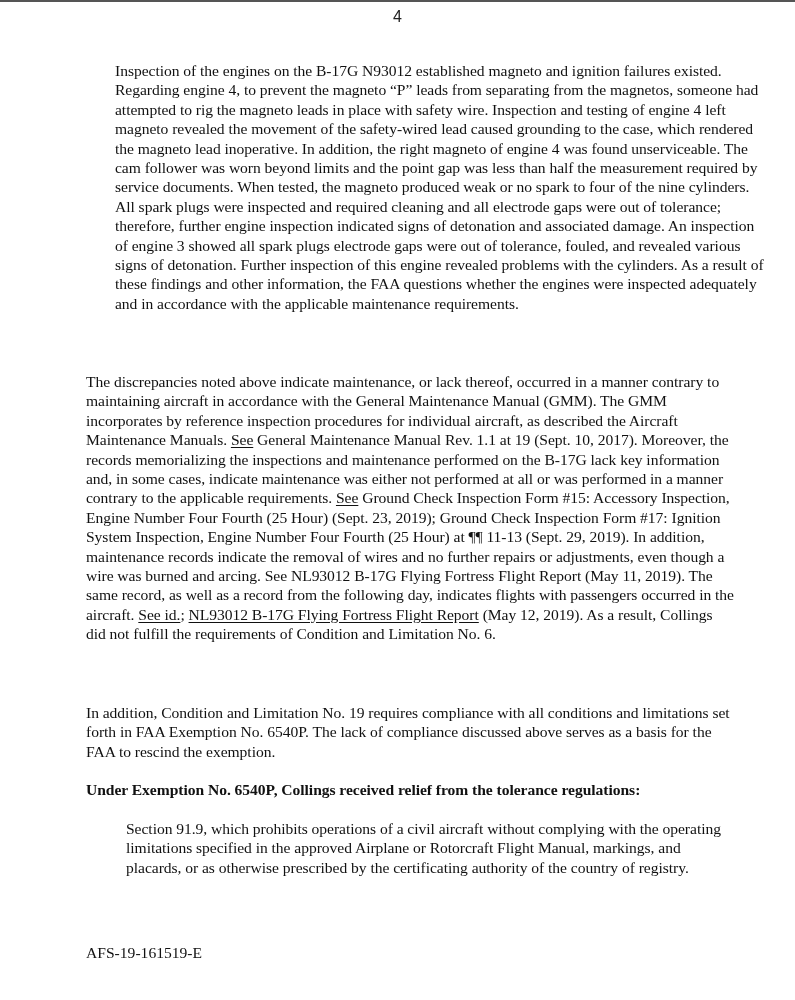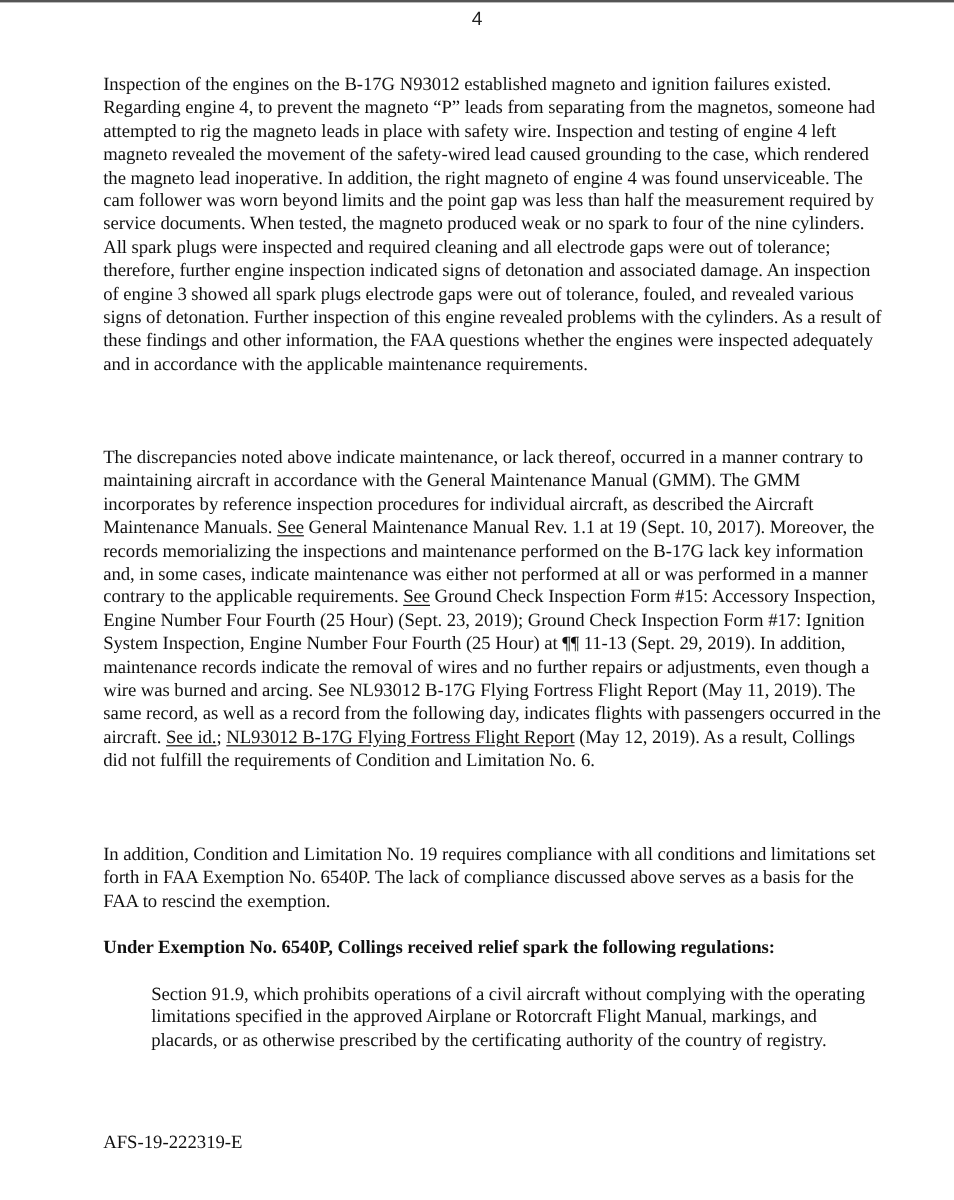--- a/index.html
+++ b/index.html
@@ -36,21 +36,21 @@
       position: absolute;
       left: 86px;
       width: 650px;
       font-size: 15.6px;
       line-height: 19.4px;
       letter-spacing: -0.05px;
     }
     .para {
       margin: 0;
     }
-    #para1 { top: 61px; }
+    #para1 { top: 61px; margin-left: 29px; }
     #para2 { top: 372px; }
     #para3 { top: 703px; }
     #heading { top: 780px; font-weight: bold; }
     #block  { top: 819px; left: 126px; width: 600px; }
     .footer-id {
       position: absolute;
       left: 86px;
       top: 944px;
       font-size: 15.6px;
     }
@@ -62,17 +62,17 @@
 <div class="top-rule"></div>
 
 <div class="page-number">4</div>
 
 <p class="body-text para" id="para1">Inspection of the engines on the B-17G N93012 established magneto and ignition failures existed. Regarding engine 4, to prevent the magneto “P” leads from separating from the magnetos, someone had attempted to rig the magneto leads in place with safety wire. Inspection and testing of engine 4 left magneto revealed the movement of the safety-wired lead caused grounding to the case, which rendered the magneto lead inoperative. In addition, the right magneto of engine 4 was found unserviceable. The cam follower was worn beyond limits and the point gap was less than half the measurement required by service documents. When tested, the magneto produced weak or no spark to four of the nine cylinders. All spark plugs were inspected and required cleaning and all electrode gaps were out of tolerance; therefore, further engine inspection indicated signs of detonation and associated damage. An inspection of engine 3 showed all spark plugs electrode gaps were out of tolerance, fouled, and revealed various signs of detonation. Further inspection of this engine revealed problems with the cylinders. As a result of these findings and other information, the FAA questions whether the engines were inspected adequately and in accordance with the applicable maintenance requirements.</p>
 
 <p class="body-text para" id="para2"><span>The discrepancies noted above indicate maintenance, or lack thereof, occurred in a manner contrary to maintaining aircraft in accordance with the General Maintenance Manual (GMM). The GMM incorporates by reference inspection procedures for individual aircraft, as described the Aircraft Maintenance Manuals. </span><span class="u">See</span><span> General Maintenance Manual Rev. 1.1 at 19 (Sept. 10, 2017). Moreover, the records memorializing the inspections and maintenance performed on the B-17G lack key information and, in some cases, indicate maintenance was either not performed at all or was performed in a manner contrary to the applicable requirements. </span><span class="u">See</span><span> Ground Check Inspection Form #15: Accessory Inspection, Engine Number Four Fourth (25 Hour) (Sept. 23, 2019); Ground Check Inspection Form #17: Ignition System Inspection, Engine Number Four Fourth (25 Hour) at ¶¶ 11-13 (Sept. 29, 2019). In addition, maintenance records indicate the removal of wires and no further repairs or adjustments, even though a wire was burned and arcing. See NL93012 B-17G Flying Fortress Flight Report (May 11, 2019). The same record, as well as a record from the following day, indicates flights with passengers occurred in the aircraft. </span><span class="u">See id.</span><span>; </span><span class="u">NL93012 B-17G Flying Fortress Flight Report</span><span> (May 12, 2019). As a result, Collings did not fulfill the requirements of Condition and Limitation No. 6.</span></p>
 
 <p class="body-text para" id="para3">In addition, Condition and Limitation No. 19 requires compliance with all conditions and limitations set forth in FAA Exemption No. 6540P. The lack of compliance discussed above serves as a basis for the FAA to rescind the exemption.</p>
 
-<p class="body-text para" id="heading">Under Exemption No. 6540P, Collings received relief spark the following regulations:</p>
+<p class="body-text para" id="heading">Under Exemption No. 6540P, Collings received relief from the tolerance regulations:</p>
 
 <p class="body-text para" id="block">Section 91.9, which prohibits operations of a civil aircraft without complying with the operating limitations specified in the approved Airplane or Rotorcraft Flight Manual, markings, and placards, or as otherwise prescribed by the certificating authority of the country of registry.</p>
 
-<div class="footer-id">AFS-19-222319-E</div>
+<div class="footer-id">AFS-19-161519-E</div>
 
 </body></html>

